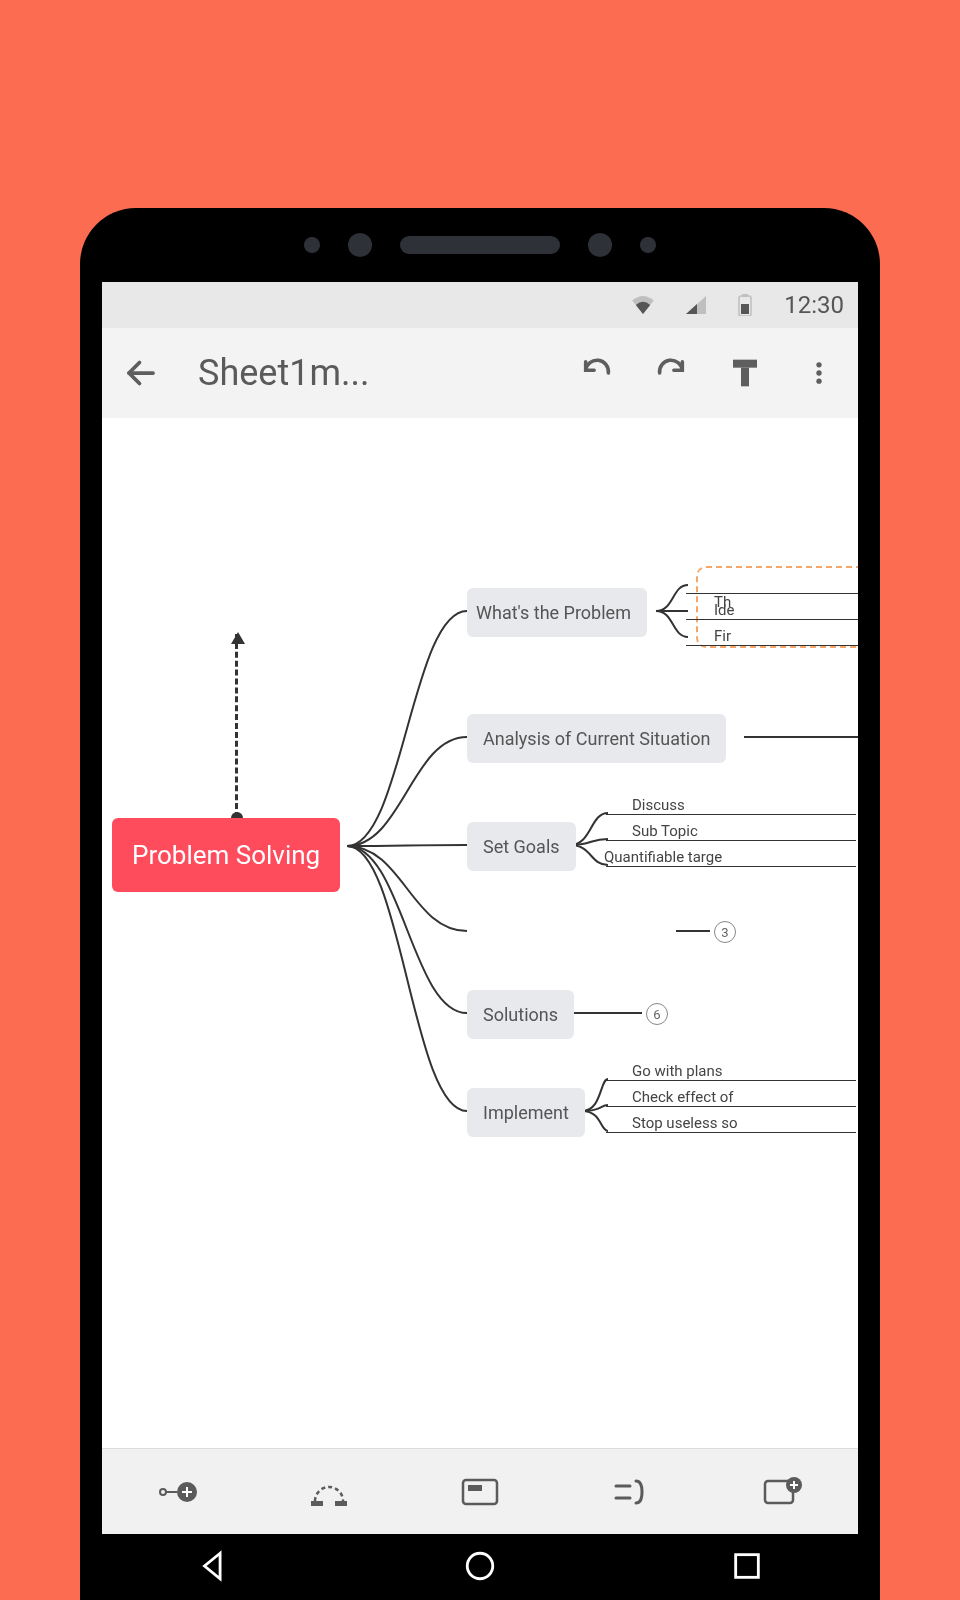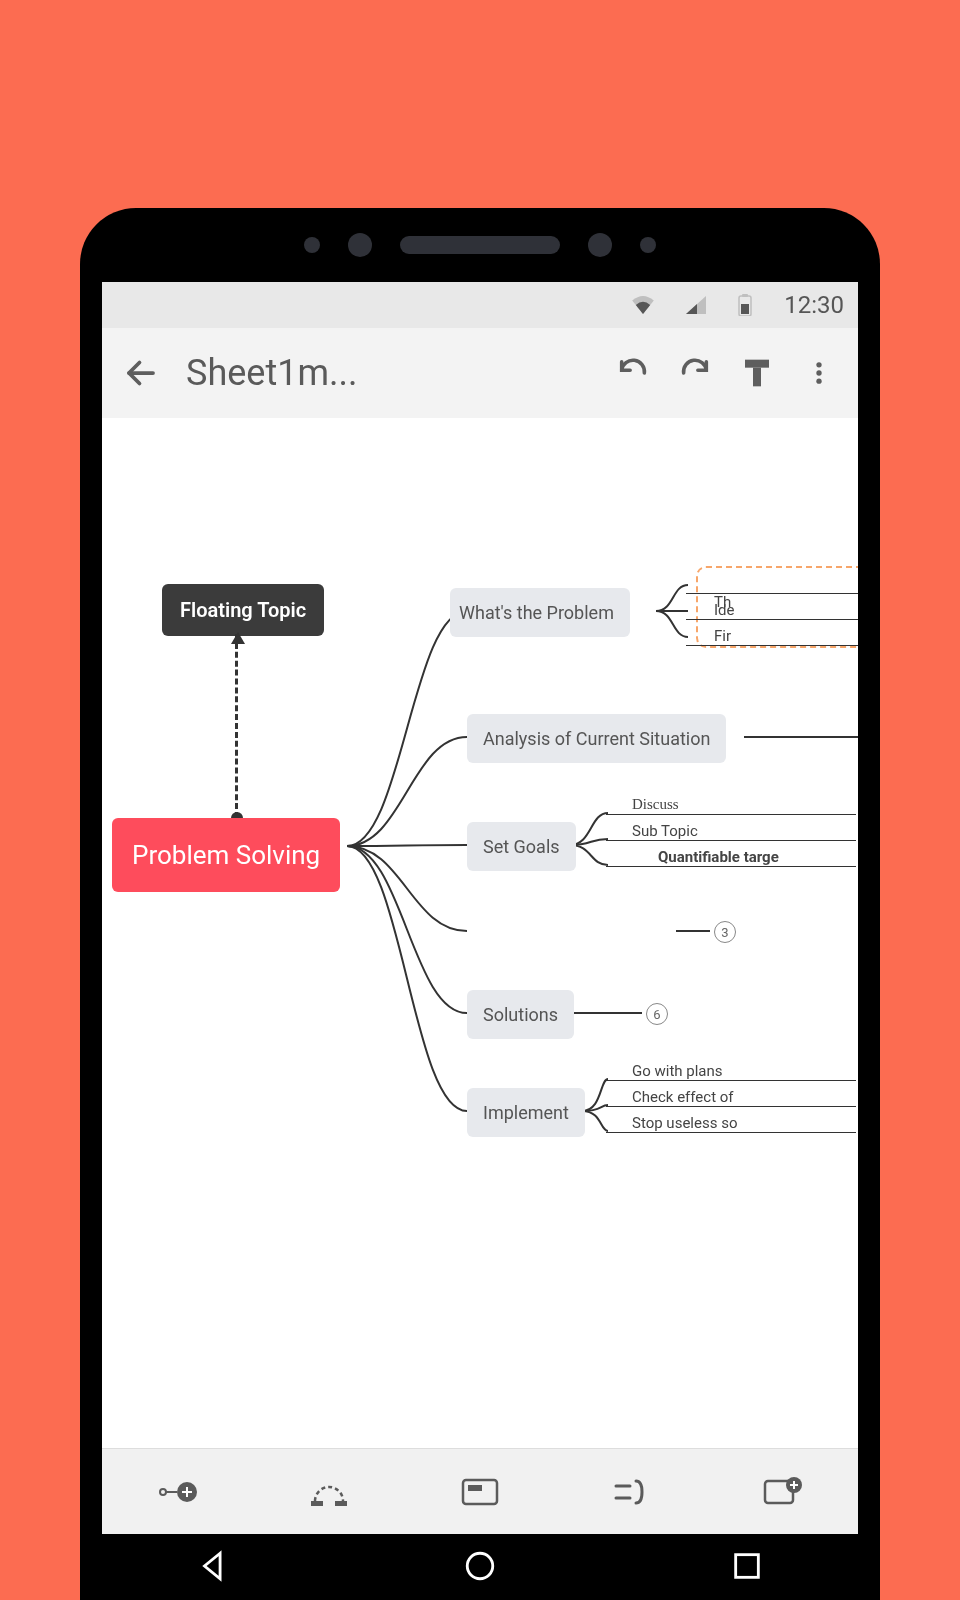--- a/index.html
+++ b/index.html
@@ -34,21 +34,21 @@
   .statusbar {
     height:46px; background:#e8e8e8; display:flex; align-items:center; justify-content:flex-end;
     padding: 0 14px; gap:32px; font-size:24px; color:#565656;
   }
   .wifi, .cell, .batt { display:inline-block; }
   .wifi svg, .cell svg, .batt svg { display:block; }
 
   
   .appbar {
     height:90px; background:#f3f3f3; display:flex; align-items:center; padding:0 10px;
-    color:#5e5e5e; gap:4px;
+    color:#5e5e5e; gap:16px;
   }
   .appbar .icon-btn { width:58px; height:58px; display:flex; align-items:center; justify-content:center; }
   .appbar-title { font-size:36px; color:#5a5a5a; flex:0 0 auto; margin-left:12px; margin-right:auto; }
 
   
   .canvas { position:absolute; top:136px; left:0; right:0; bottom:86px; background:#fff; overflow:hidden; }
 
   .central {
     position:absolute; left:10px; top:400px;
     background:#fe4c5c; color:#fff; font-weight:400; font-size:26px;
@@ -72,21 +72,21 @@
     content:''; position:absolute; bottom:-6px; left:-7px;
     width:12px; height:12px; background:#333; border-radius:50%;
   }
 
   .branch-svg { position:absolute; left:0; top:0; width:100%; height:100%; pointer-events:none; }
 
   .node {
     position:absolute; background:#e7e9ed; color:#555; font-size:18px;
     padding:14px 16px; border-radius:6px;
   }
-  .n1 { left:348px; top:170px;padding-left:9px; }
+  .n1 { left:365px; top:170px;padding-left:9px; }
   .n2 { left:365px; top:296px; }
   .n3 { left:365px; top:404px; }
   .n4 { left:365px; top:490px; }
   .n5 { left:365px; top:572px; }
   .n6 { left:365px; top:670px; }
 
   .count-badge {
     position:absolute; width:22px; height:22px; border:1.5px solid #888; border-radius:50%;
     display:flex; align-items:center; justify-content:center; font-size:13px; color:#666;
   }
@@ -99,23 +99,23 @@
   
   .s1a { left:612px; top:175px; }
   .s1b { left:612px; top:183px; }
   .s1c { left:612px; top:209px; }
   .dsel {
     position:absolute; left:594px; top:148px; width:180px; height:82px;
     border:2.5px dashed #f7a66a; border-radius:10px;
   }
 
   
-  .s3a { left:530px; top:378px;font-family:Liberation Serif, serif; }
+  .s3a { left:530px; top:378px; }
   .s3b { left:530px; top:404px; }
-  .s3c { left:556px; top:430px;font-weight:bold; }
+  .s3c { left:502px; top:430px; }
   .l3a { left:504px; top:396px; width:250px; height:1px; background:#333; }
   .l3b { left:504px; top:422px; width:250px; height:1px; background:#333; }
   .l3c { left:504px; top:448px; width:250px; height:1px; background:#333; }
 
   
   .s6a { left:530px; top:644px; }
   .s6b { left:530px; top:670px; }
   .s6c { left:530px; top:696px; }
   .l6a { left:504px; top:662px; width:250px; height:1px; background:#333; }
   .l6b { left:504px; top:688px; width:250px; height:1px; background:#333; }
@@ -231,21 +231,20 @@
           <path d="M468 427 C490 427 488 421 506 421"></path>
           <path d="M468 427 C490 427 488 447 506 447"></path>
           <path d="M574 513 L608 513"></path>
           <path d="M466 595 L540 595"></path>
           <path d="M480 693 C500 693 498 661 506 661"></path>
           <path d="M480 693 C500 693 498 687 506 687"></path>
           <path d="M480 693 C500 693 498 713 506 713"></path>
         </g>
       </svg>
 
-      <div class="floating">Floating Topic</div>
       <div class="dashline"></div>
       <div class="central">Problem Solving</div>
 
       <div class="node n1">What's the Problem</div>
       <div class="node n2">Analysis of Current Situation</div>
       <div class="node n3">Set Goals</div>
       <div class="node n5">Solutions</div>
       <div class="node n6">Implement</div>
 
       <div class="count-badge cb4">3</div>

